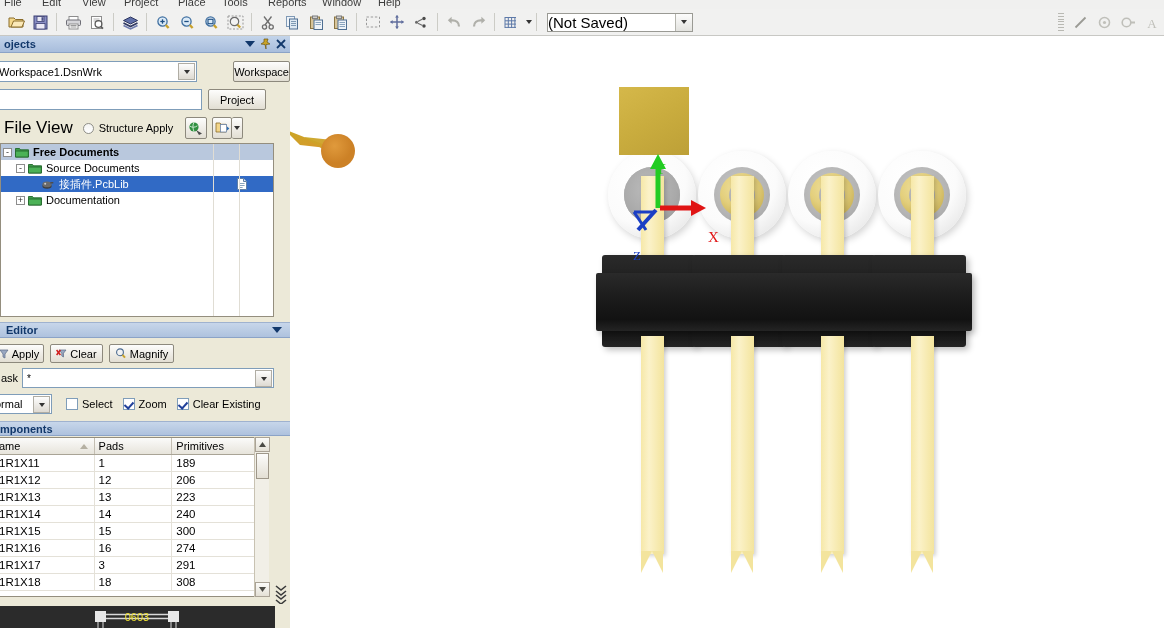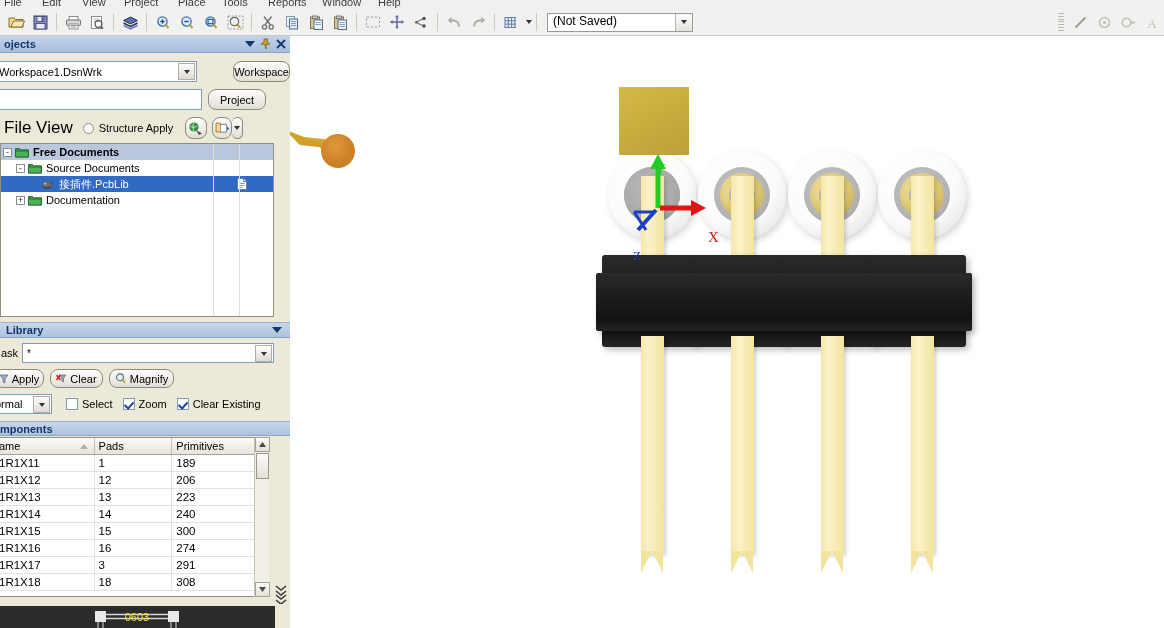--- a/index.html
+++ b/index.html
@@ -37,21 +37,21 @@
   .tb-btn svg{ display:block; }
   .grid-combo{ display:flex; align-items:center; flex:0 0 auto;}
   .caret{
     width:0;height:0;border-left:3.5px solid transparent;border-right:3.5px solid transparent;
     border-top:4px solid #333; margin-left:3px;
   }
   #notsaved{
     flex:0 0 auto; margin-left:6px;
     width:146px; height:19px; background:#fff; border:1px solid #9a9a94;
     display:flex; position:relative;
-    font-size:12px; color:#000; padding-left:5px;
+    font-size:15px; color:#000; 
   }
   #notsaved .dd{
     position:absolute; right:0; top:0; width:17px; height:17px;
     background:linear-gradient(#fcfcfc,#e3e3df); border-left:1px solid #b5b5ae;
     display:flex;align-items:center;justify-content:center;
   }
   .tb-right{ margin-left:auto; display:flex; align-items:center; height:27px; overflow:hidden;}
   .dots{ width:6px; height:18px; display:flex; flex-direction:column; justify-content:space-between; margin:0 4px;}
   .dots i{ display:block; height:1px; background:#b9b9b3;}
 
@@ -77,21 +77,21 @@
     display:flex; align-items:center; position:relative; font-size:11px; color:#000;
     padding-left:4px;
   }
   .combo .dd{
     position:absolute; right:1px; top:1px; width:17px; height:17px;
     background:linear-gradient(#fdfdfd,#dedad2); border:1px solid #b0ada4;
     display:flex; align-items:center; justify-content:center;
   }
   .btn{
     background:linear-gradient(#fdfdfc,#e2ded3);
-    border:1px solid #8d897d; border-radius:8px;
+    border:1px solid #8d897d; border-radius:2px;
     display:flex; align-items:center; justify-content:center;
     font-size:11px; color:#000;
   }
   .radio{
     width:11px;height:11px;border-radius:50%;
     border:1px solid #8f8f88; background:linear-gradient(#f4f4f2,#fff);
     flex:0 0 auto;
   }
   .chk{
     width:12px;height:12px;border:1px solid #7f9db9;background:#fff;
@@ -587,32 +587,22 @@
             <path d="M.5 10V1.5h4l1.2 1.3h7.8V10z" fill="#3f9b4a" stroke="#24692c" stroke-width=".9"></path>
             <path d="M.5 10V4h12.8v6z" fill="#4cb257" stroke="#24692c" stroke-width=".9"></path>
           </svg></span>
         <span class="lbl">Documentation</span>
       </div>
       <div style="position: absolute; left: 212px; top: 0px; width: 1px; height: 100%; background: rgb(224, 221, 212);"></div>
       <div style="position: absolute; left: 238px; top: 0px; width: 1px; height: 100%; background: rgb(224, 221, 212);"></div>
     </div>
 
   <div class="sec-title" style="margin-top:5px;">
-    <span>Library</span>
+    <span>Editor</span>
     <span style="position:absolute;right:8px;width:0;height:0;border-left:5px solid transparent;border-right:5px solid transparent;border-top:6px solid #12386b;"></span>
-  </div>
-
-  <div class="row" style="margin-top:5px;">
-    <span style="width:18px;text-align:right;font-size:11px;">ask</span>
-    <div class="combo" style="width:252px;height:20px;margin-left:4px;">
-      <span style="font-size:10px;">*</span>
-      <span class="dd">
-          <span class="caret" style="margin:0;"></span>
-        </span>
-    </div>
   </div>
 
   <div class="row" style="margin-top:6px;">
     <div class="btn" style="width:50px;height:19px;margin-left:-6px;">
       <span style="display:flex;margin-right:3px;">
         <svg width="10" height="10" viewBox="0 0 10 10">
             <path d="M1 1h8L6 5v4L4 8V5z" fill="#9aa8c2" stroke="#5c6b86" stroke-width=".7"></path>
           </svg>
       </span>
       <span>Apply</span>
@@ -628,20 +618,30 @@
       <span>Clear</span>
     </div>
     <div class="btn" style="width:65px;height:19px;margin-left:6px;">
       <span style="display:flex;margin-right:3px;">
         <svg width="12" height="11" viewBox="0 0 12 11">
           <circle cx="5" cy="4.3" r="3.4" fill="#f2f2f2" stroke="#4a6a90" stroke-width="1.1"></circle>
           <line x1="7.5" y1="6.9" x2="10" y2="9.6" stroke="#c9a22c" stroke-width="2"></line>
         </svg>
       </span>
       <span>Magnify</span>
+    </div>
+  </div>
+
+  <div class="row" style="margin-top:5px;">
+    <span style="width:18px;text-align:right;font-size:11px;">ask</span>
+    <div class="combo" style="width:252px;height:20px;margin-left:4px;">
+      <span style="font-size:10px;">*</span>
+      <span class="dd">
+          <span class="caret" style="margin:0;"></span>
+        </span>
     </div>
   </div>
 
   <div class="row" style="margin-top:6px;">
     <div class="combo" style="width:62px;height:20px;margin-left:-10px;">
       <span>ormal</span>
       <span class="dd">
           <span class="caret" style="margin:0;"></span>
         </span>
     </div>

